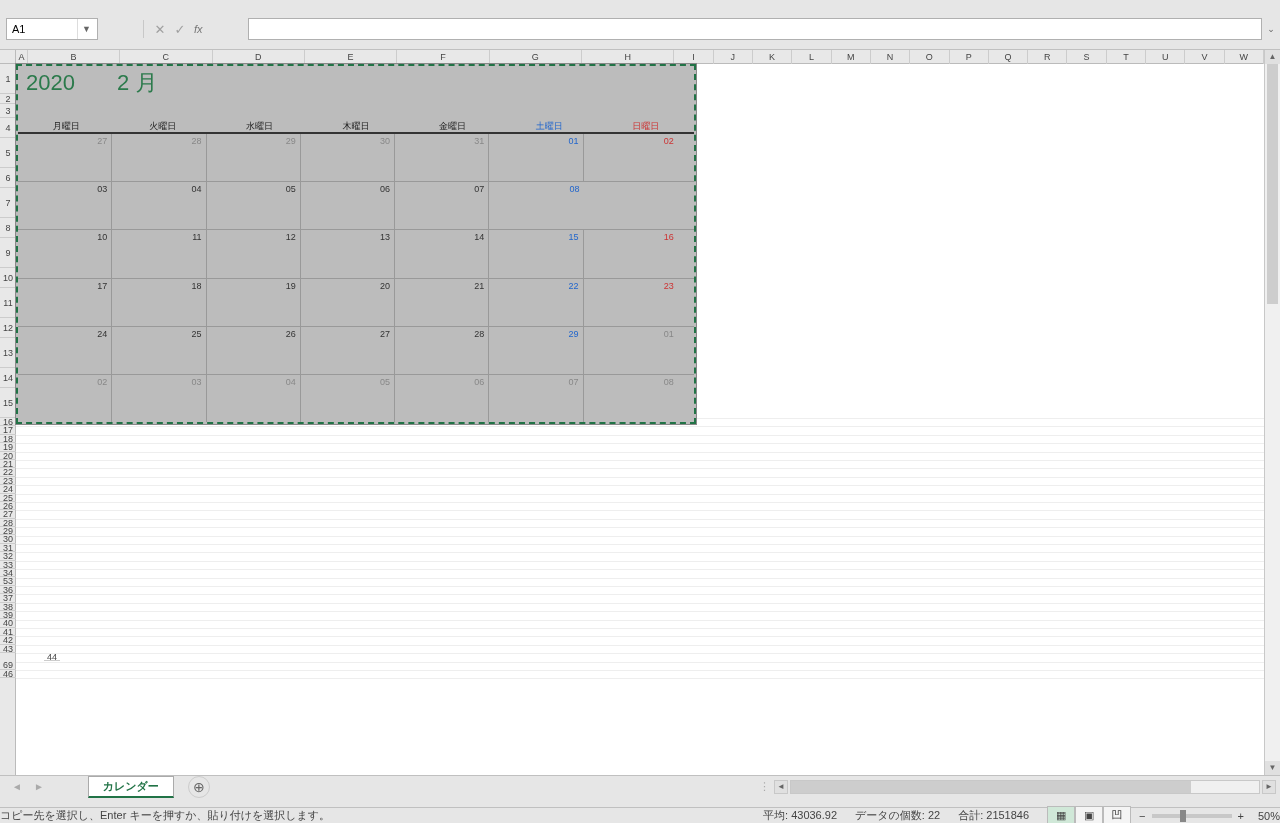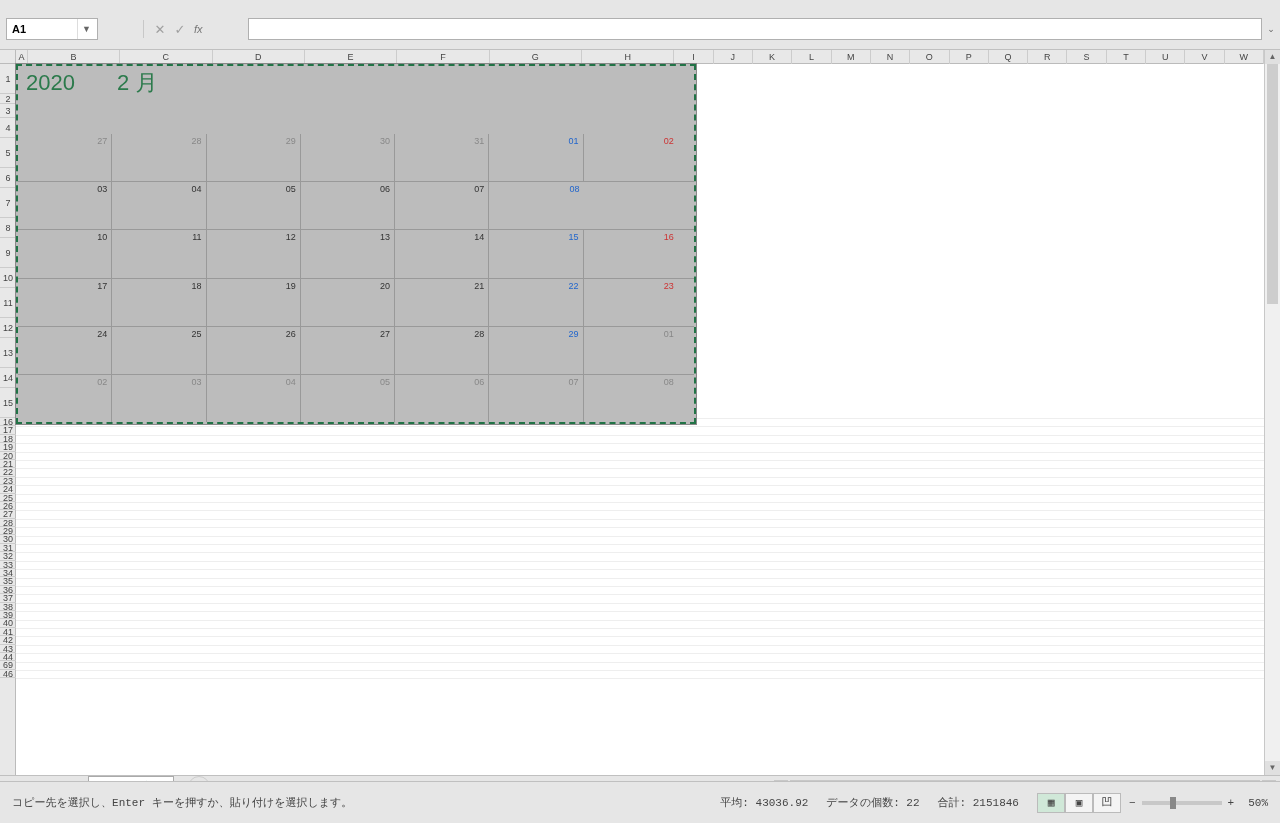--- a/index.html
+++ b/index.html
@@ -1,21 +1,21 @@
 <!DOCTYPE html>
 <html><head>
 <meta charset="utf-8">
 <style>
 * { margin:0; padding:0; box-sizing:border-box; }
 body { font-family:"Meiryo UI","Segoe UI",Arial,sans-serif; font-size:11px; background:#e6e6e6; width:1280px; height:823px; overflow:hidden; position:relative; }
 
 
 .top-bar { background:#e6e6e6; height:50px; border-bottom:1px solid #c0c0c0; position:relative; }
 .name-box { position:absolute; left:6px; top:18px; width:92px; height:22px; background:#fff; border:1px solid #b0b0b0; display:flex; align-items:center; }
-.name-box input { border:none; width:70px; padding:2px 5px; font-size:11px; outline:none;font-weight:bold; }
+.name-box input { border:none; width:70px; padding:2px 5px; font-size:11px; outline:none; }
 .name-box .dd { width:18px; text-align:center; color:#666; font-size:9px; border-left:1px solid #ddd; line-height:20px; }
 .fx-group { position:absolute; left:137px; top:18px; height:22px; display:flex; align-items:center; }
 .fx-sep { width:1px; height:18px; background:#c8c8c8; margin:0 6px; }
 .fx-btn { width:20px; text-align:center; color:#a0a0a0; font-size:13px; }
 .fx-label { font-style:italic; color:#777; font-size:11px; margin:0 6px 0 4px; }
 .formula-input { position:absolute; left:248px; top:18px; right:18px; height:22px; background:#fff; border:1px solid #b0b0b0; }
 .formula-input input { width:100%; height:100%; border:none; padding:2px 5px; font-size:11px; outline:none; }
 .formula-expand { position:absolute; right:2px; top:18px; width:14px; height:22px; color:#666; font-size:9px; line-height:22px; text-align:center; }
 
 
@@ -58,21 +58,21 @@
 .tab { background:#fff; border:1px solid #aaa; border-bottom:2px solid #217346; padding:2px 14px; font-size:11px; color:#217346; margin-left:32px;font-weight:bold; }
 .add-sheet { width:22px; height:22px; margin-left:14px; display:flex; align-items:center; justify-content:center; color:#666; font-size:14px; border:1px solid #ccc; border-radius:50%; }
 .hscroll-track { position:absolute; right:20px; width:470px; height:14px; top:4px; background:#f0f0f0; border:1px solid #c8c8c8; }
 .hscroll-thumb { position:absolute; left:0; top:0; width:400px; height:12px; background:#cdcdcd; }
 .hscroll-left,.hscroll-right { width:14px; height:14px; position:absolute; top:4px; background:#e0e0e0; border:1px solid #c8c8c8; text-align:center; font-size:8px; line-height:12px; color:#666; }
 .hscroll-left { right:492px; }
 .hscroll-right { right:4px; }
 .sheet-bar .vdots { margin-left:auto; margin-right:510px; color:#aaa; }
 
 
-.status-bar { position:absolute; left:0; right:0; bottom:0; height:42px; background:#e6e6e6; border-top:1px solid #c0c0c0; display:flex; align-items:center; font-size:11px; color:#444; padding:0 12px;font-family:Liberation Mono, monospace; }
+.status-bar { position:absolute; left:0; right:0; bottom:0; height:16px; background:#e6e6e6; border-top:1px solid #c0c0c0; display:flex; align-items:center; font-size:11px; color:#444; padding:0 0; }
 .status-bar .msg { flex:0 0 auto; }
 .status-bar .stats { margin-left:auto; display:flex; gap:18px; margin-right:18px; }
 .view-btns { display:flex; gap:0; margin-right:8px; }
 .view-btns div { width:28px; height:20px; border:1px solid #bbb; background:#f4f4f4; display:flex; align-items:center; justify-content:center; font-size:11px; }
 .view-btns div.active { background:#d0e8d8; }
 .zoom { display:flex; align-items:center; gap:6px; }
 .zoom .track { width:80px; height:4px; background:#c8c8c8; position:relative; }
 .zoom .thumb { position:absolute; left:28px; top:-4px; width:6px; height:12px; background:#888; }
 .zoom .pct { margin-left:8px; }
 
@@ -156,30 +156,30 @@
       <div style="height: 8.4px; line-height: 8.4px;">25</div>
       <div style="height: 8.4px; line-height: 8.4px;">26</div>
       <div style="height: 8.4px; line-height: 8.4px;">27</div>
       <div style="height: 8.4px; line-height: 8.4px;">28</div>
       <div style="height: 8.4px; line-height: 8.4px;">29</div>
       <div style="height: 8.4px; line-height: 8.4px;">30</div>
       <div style="height: 8.4px; line-height: 8.4px;">31</div>
       <div style="height: 8.4px; line-height: 8.4px;">32</div>
       <div style="height: 8.4px; line-height: 8.4px;">33</div>
       <div style="height: 8.4px; line-height: 8.4px;">34</div>
-      <div style="height: 8.4px; line-height: 8.4px;">35</div>
+      <div style="height: 8.4px; line-height: 8.4px;">53</div>
       <div style="height: 8.4px; line-height: 8.4px;">36</div>
       <div style="height: 8.4px; line-height: 8.4px;">37</div>
       <div style="height: 8.4px; line-height: 8.4px;">38</div>
       <div style="height: 8.4px; line-height: 8.4px;">39</div>
       <div style="height: 8.4px; line-height: 8.4px;">40</div>
       <div style="height: 8.4px; line-height: 8.4px;">41</div>
       <div style="height: 8.4px; line-height: 8.4px;">42</div>
       <div style="height: 8.4px; line-height: 8.4px;">43</div>
-      <div style="height: 8.4px; line-height: 8.4px;">44</div>
+      <div style="height: 8.4px; line-height: 8.4px; margin-left: 44px;">44</div>
       <div style="height: 8.4px; line-height: 8.4px;">69</div>
       <div style="height: 8.4px; line-height: 8.4px;">46</div>
     </div>
   <div class="gridlines" id="glines">
       <div class="hline" style="top: 354px;"></div>
       <div class="hline" style="top: 362.4px;"></div>
       <div class="hline" style="top: 370.8px;"></div>
       <div class="hline" style="top: 379.2px;"></div>
       <div class="hline" style="top: 387.6px;"></div>
       <div class="hline" style="top: 396px;"></div>
@@ -209,20 +209,29 @@
       <div class="hline" style="top: 597.6px;"></div>
       <div class="hline" style="top: 606px;"></div>
       <div class="hline" style="top: 614.4px;"></div>
     </div>
 
   <div class="calendar-sel">
     <div class="cal-title">
       <span>2020</span>
       <span class="month">2 月</span>
     </div>
+    <div class="day-header" id="dayH">
+        <div>月曜日</div>
+        <div>火曜日</div>
+        <div>水曜日</div>
+        <div>木曜日</div>
+        <div>金曜日</div>
+        <div class="sat">土曜日</div>
+        <div class="sun">日曜日</div>
+      </div>
     <div class="cal-body" id="calBody">
         <div class="cal-row">
           <div class="cal-cell gray">
             <span class="dnum">27</span>
           </div>
           <div class="cal-cell gray">
             <span class="dnum">28</span>
           </div>
           <div class="cal-cell gray">
             <span class="dnum">29</span>

